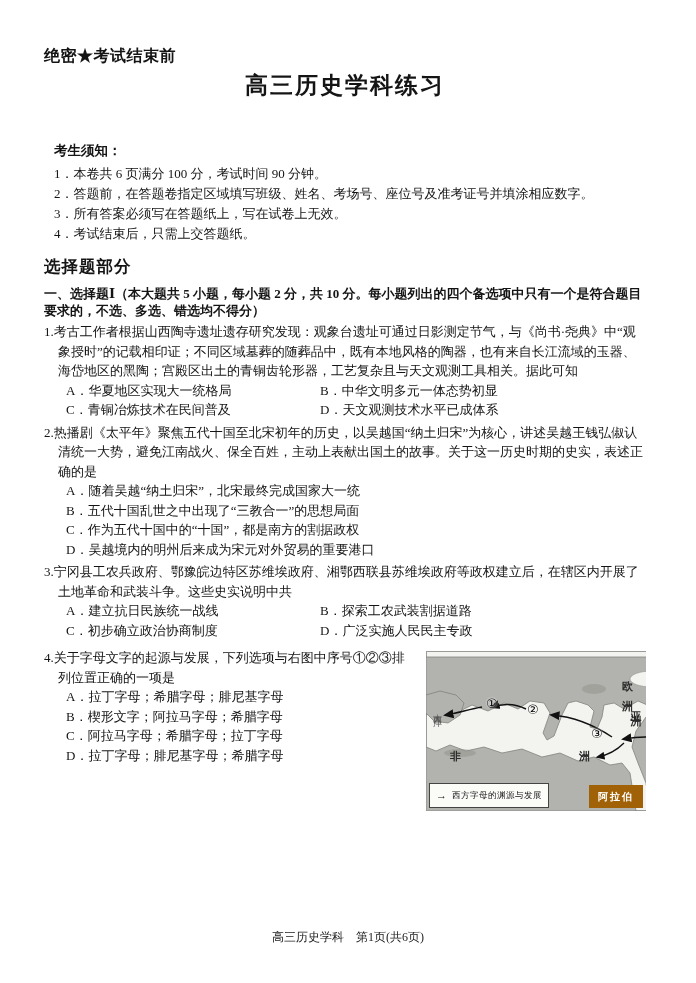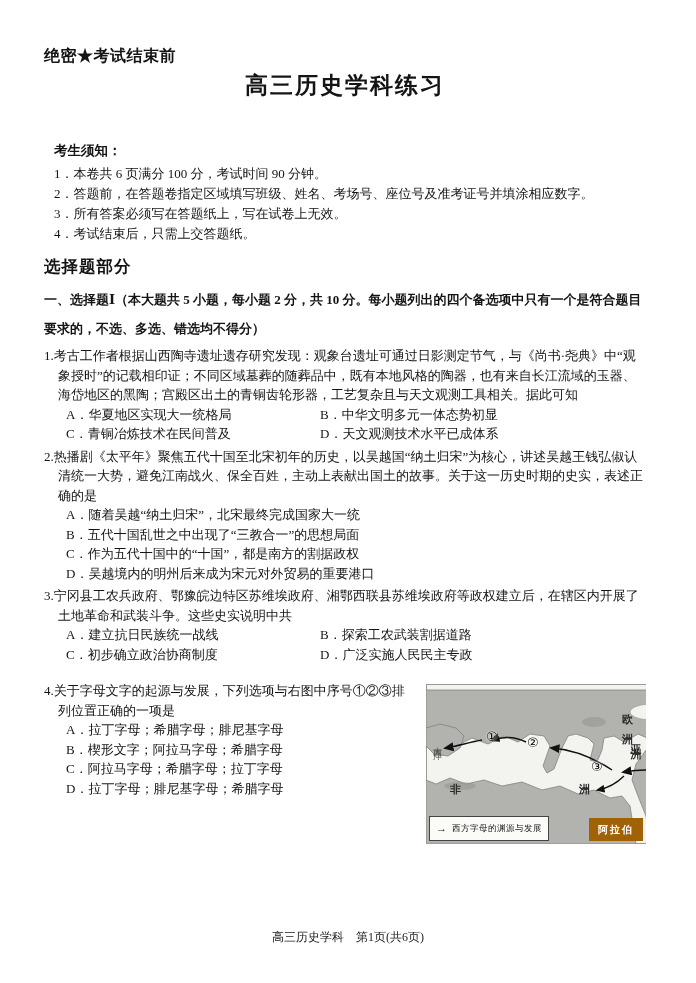--- a/index.html
+++ b/index.html
@@ -6,27 +6,27 @@
   html,body{background:#e9e9e9}
   body{display:flex;justify-content:center;font-family:"Liberation Serif","DejaVu Serif",serif}
   .page{width:696px;height:983px;background:#ffffff;color:#141414;position:relative;
         padding:46px 50px 0 44px;font-size:13px;line-height:19.5px}
   .secrecy{font-weight:bold;font-size:16px;letter-spacing:.5px}
   .title{text-align:center;font-size:23px;font-weight:bold;margin-top:10px;letter-spacing:2px}
   .notice{margin-top:46px;margin-left:10px}
   .notice-heading{font-weight:bold;font-size:13.5px;margin-bottom:3px}
   .notice-item{line-height:20px}
   .section-title{text-align:left;font-weight:bold;font-size:16.5px;margin:13px 0 9px;letter-spacing:1px}
-  .intro{font-weight:bold;line-height:29px}
+  .intro{font-weight:bold;line-height:17px}
   .question{margin-top:3px}
   .stem{padding-left:14px;text-indent:-14px}
   .opts{padding-left:22px}
   .grid2{display:grid;grid-template-columns:254px 1fr}
   .opt{line-height:19.5px}
-  .q4row{display:flex;gap:17px;margin-top:17px}
+  .q4row{display:flex;gap:17px;margin-top:8px}
   .q4left{flex:1;min-width:0}
   .mapbox{width:220px;height:160px;position:relative;overflow:hidden;flex:none;margin-top:3px}
   .mapbox svg{position:absolute;inset:0}
   .maplabel{position:absolute;font-family:"Liberation Sans","DejaVu Sans",sans-serif;color:#2b2b2b}
   .lbl-europe{left:196px;top:26px;font-size:11px;letter-spacing:3px;font-weight:bold}
   .lbl-asia{right:1px;top:52px;font-size:11px;writing-mode:vertical-rl;letter-spacing:3px;font-weight:bold}
   .lbl-atlantic{left:1px;top:56px;font-size:9px;writing-mode:vertical-rl;letter-spacing:2px;color:#555}
   .lbl-africa{left:24px;top:96px;font-size:11px;letter-spacing:118px;font-weight:bold;white-space:nowrap}
   .lbl-arabia{right:3px;bottom:3px;background:#a16207;color:#fff;font-size:10px;font-weight:bold;
               padding:2px 9px;letter-spacing:2px}

